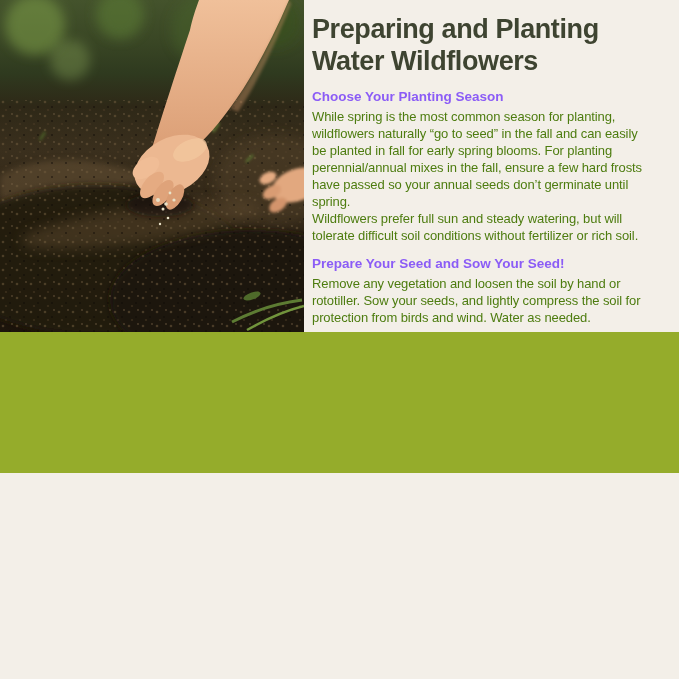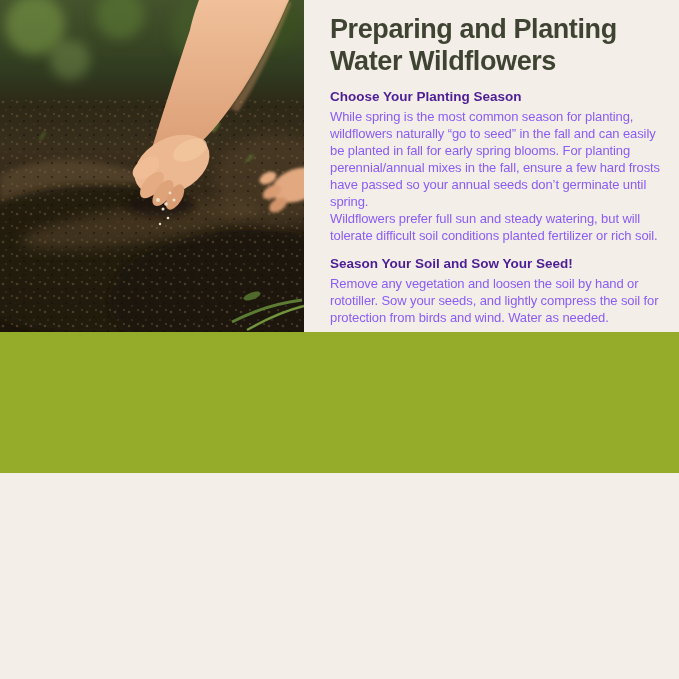--- a/index.html
+++ b/index.html
@@ -10,30 +10,30 @@
   }
   .sec { position:absolute; left:0; width:679px; }
   .sec-top    { top:0;     height:332px; background:#f3efe8; }
   .sec-band   { top:332px; height:141px; background:#95ac2b; }
   .sec-bottom { top:473px; height:206px; background:#f3efe8; }
 
   .photo { position:absolute; display:block; }
   .photo-soil   { left:0; top:0;     width:304px; height:332px; }
   .photo-jars   { left:383px; top:332px; width:296px; height:141px; }
 
-  .panel { position:absolute; left:330px; width:338px; }
+  .panel { position:absolute; left:312px; width:338px; }
   .panel-top    { top:13px;  }
 
   .h-big { margin:0; font-weight:700; color:#3e4431; font-size:27px;
            line-height:32px; letter-spacing:-0.4px; }
   .h-big span { display:block; white-space:nowrap; }
 
-  .sub  { margin:11px 0 3px 0; color:#4c1d95; font-weight:700;
+  .sub  { margin:11px 0 3px 0; color:#8b5cf6; font-weight:700;
           font-size:13.5px; line-height:17px; }
-  .body-txt { margin:0; color:#8b5cf6; font-size:13px; line-height:17px;
+  .body-txt { margin:0; color:#4d7c0f; font-size:13px; line-height:17px;
               letter-spacing:-0.1px; }
 </style>
 </head>
 <body>
 
 <div class="canvas">
 
   <div class="sec sec-top">
 
     <svg class="photo photo-soil" viewBox="0 0 304 332" aria-hidden="true">
@@ -114,22 +114,22 @@
       <ellipse cx="252" cy="296" rx="9" ry="3.5" fill="#4e6a2a" transform="rotate(-20 252 296)"></ellipse>
     </svg>
 
     <div class="panel panel-top">
       <h1 class="h-big">
         <span>Preparing and Planting</span>
         <span>Water Wildflowers</span>
       </h1>
       <p class="sub">Choose Your Planting Season</p>
       <p class="body-txt">While spring is the most common season for planting, wildflowers naturally “go to seed” in the fall and can easily be planted in fall for early spring blooms. For planting perennial/annual mixes in the fall, ensure a few hard frosts have passed so your annual seeds don’t germinate until spring.</p>
-      <p class="body-txt">Wildflowers prefer full sun and steady watering, but will tolerate difficult soil conditions planted fertilizer or rich soil.</p>
-      <p class="sub">Season Your Soil and Sow Your Seed!</p>
+      <p class="body-txt">Wildflowers prefer full sun and steady watering, but will tolerate difficult soil conditions without fertilizer or rich soil.</p>
+      <p class="sub">Prepare Your Seed and Sow Your Seed!</p>
       <p class="body-txt">Remove any vegetation and loosen the soil by hand or rototiller. Sow your seeds, and lightly compress the soil for protection from birds and wind. Water as needed.</p>
     </div>
   </div>
 
   <div class="sec sec-band">
 
     <svg class="photo photo-jars" viewBox="0 0 296 141" aria-hidden="true">
       <defs>
         <linearGradient id="cork" x1="0" y1="0" x2="0" y2="1">
           <stop offset="0" stop-color="#c6954f"></stop>

